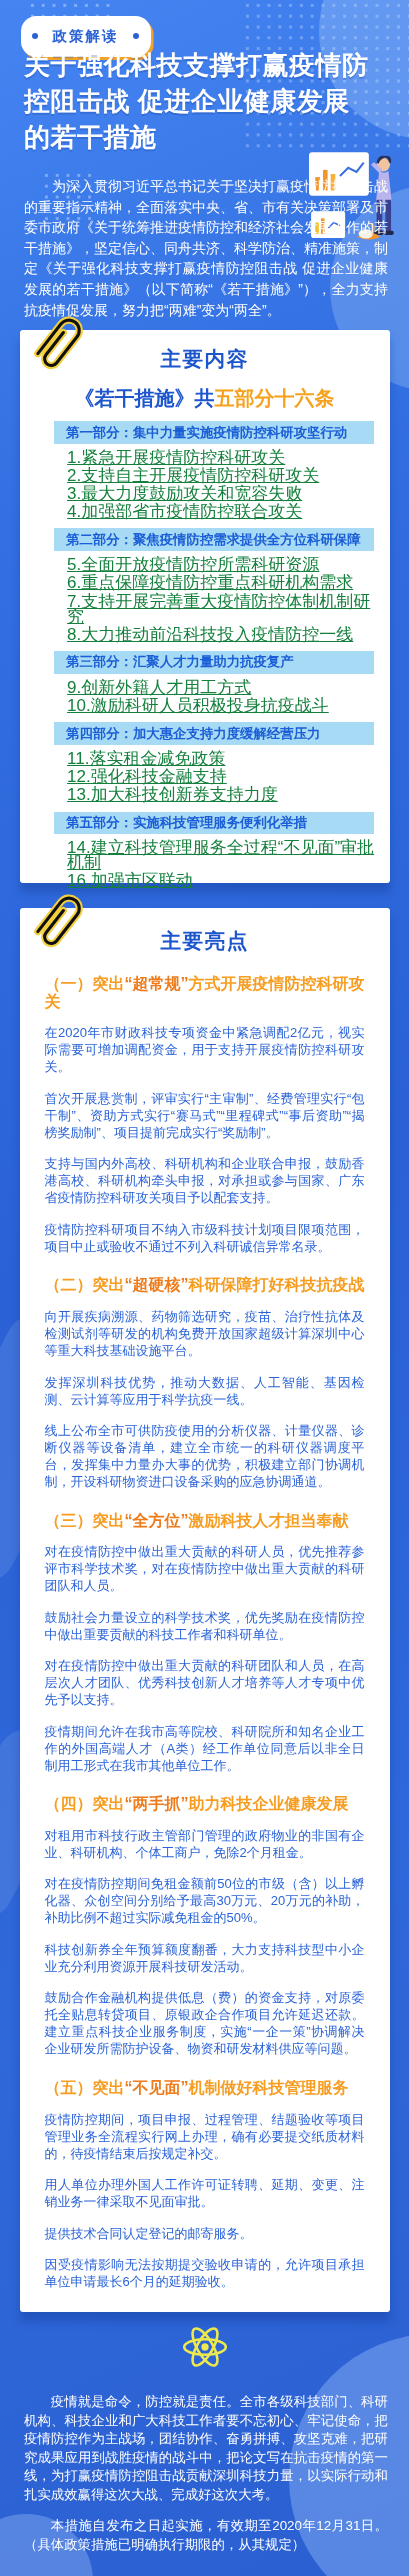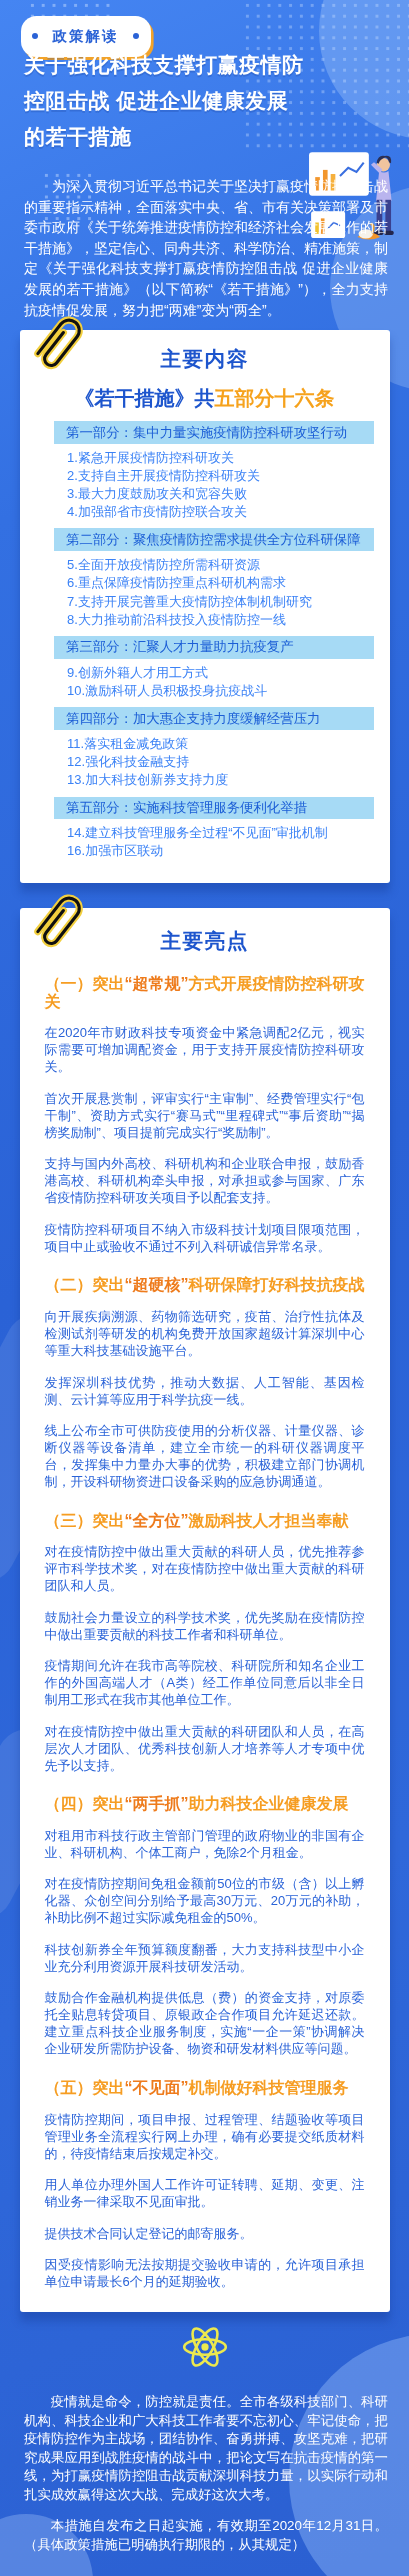--- a/index.html
+++ b/index.html
@@ -22,21 +22,21 @@
     background:#ffffff;border-radius:15.5px;
     box-shadow:2.6px 3.1px 0 #f2a32a;
     display:flex;align-items:center;justify-content:space-between;
     padding:0 11.3px;
   }
   .badge .dot{width:6.2px;height:6.2px;border-radius:50%;background:#2a62d6;}
   .badge .badge-label{font-size:14.4px;font-weight:bold;color:#2a62d6;letter-spacing:2.1px;}
   
   .main-title{
     position:absolute;left:24px;top:47px;width:366px;
-    font-size:21px;line-height:36px;font-weight:bold;color:#ffffff;
+    font-size:26px;line-height:36px;font-weight:bold;color:#ffffff;
     letter-spacing:0.5px; text-shadow:0 1.5px 0 rgba(20,60,150,.25);
   }
   
   .intro{
     position:absolute;left:24px;top:176px;width:364px;
     font-size:14px;line-height:20.6px;color:#ffffff;
     text-indent:2em;text-align:justify;
   }
   
   .card{
@@ -53,25 +53,25 @@
   }
   .card-heading .hbar{
     position:absolute;left:50%;transform:translateX(-50%);
     bottom:-1px;width:191px;height:9.3px;background:#f6a21c;z-index:-1;
   }
   .subtitle{margin-top:11.3px;text-align:center;font-size:20px;font-weight:bold;color:#1d55cd;}
   .subtitle .hl{color:#f6a21c;}
   .section{margin-top:9.3px;}
   .section-bar{
     margin-left:18.5px;background:#a6daf5;color:#1b5ed6;
-    font-size:13.4px;font-weight:normal;
+    font-size:13.4px;font-weight:bold;
     padding:3.6px 5.2px 3.6px 12.4px;line-height:15.5px;
   }
   .section-items{margin-top:6.2px;padding-left:32px;}
-  .section-items .item{font-size:13px;line-height:15px;color:#3b82f6;margin-bottom:3.1px;}
+  .section-items .item{font-size:17px;line-height:15px;color:#15803d;margin-bottom:3.1px;text-decoration:underline;}
   
   .hsection{margin-top:21.6px;}
   .hsection:first-of-type{margin-top:20.6px;}
   .hsection .htitle{font-size:16px;font-weight:bold;line-height:17.5px;color:#f69d22;}
   .hsection .htitle .kw{color:#ee7b1c;}
   .hsection p{
     margin:14.4px 0 0 0;font-size:13px;line-height:17px;color:#2a63d8;text-align:justify;
   }
   
   .closing{
@@ -233,22 +233,22 @@
           <p>发挥深圳科技优势，推动大数据、人工智能、基因检测、云计算等应用于科学抗疫一线。</p>
           <p>线上公布全市可供防疫使用的分析仪器、计量仪器、诊断仪器等设备清单，建立全市统一的科研仪器调度平台，发挥集中力量办大事的优势，积极建立部门协调机制，开设科研物资进口设备采购的应急协调通道。</p>
         </div>
 
   <div class="hsection">
     <div class="htitle">
       <span>（三）</span><span>突出</span><span class="kw">“全方位”</span><span>激励科技人才担当奉献</span>
     </div>
   <p>对在疫情防控中做出重大贡献的科研人员，优先推荐参评市科学技术奖，对在疫情防控中做出重大贡献的科研团队和人员。</p>
           <p>鼓励社会力量设立的科学技术奖，优先奖励在疫情防控中做出重要贡献的科技工作者和科研单位。</p>
+          <p>对在疫情防控中做出重大贡献的科研团队和人员，在高层次人才团队、优秀科技创新人才培养等人才专项中优先予以支持。</p>
           <p>疫情期间允许在我市高等院校、科研院所和知名企业工作的外国高端人才（A类）经工作单位同意后以非全日制用工形式在我市其他单位工作。</p>
-          <p>对在疫情防控中做出重大贡献的科研团队和人员，在高层次人才团队、优秀科技创新人才培养等人才专项中优先予以支持。</p>
         </div>
 
   <div class="hsection">
     <div class="htitle">
       <span>（四）</span><span>突出</span><span class="kw">“两手抓”</span><span>助力科技企业健康发展</span>
     </div>
   <p>对租用市科技行政主管部门管理的政府物业的非国有企业、科研机构、个体工商户，免除2个月租金。</p>
           <p>对在疫情防控期间免租金额前50位的市级（含）以上孵化器、众创空间分别给予最高30万元、20万元的补助，补助比例不超过实际减免租金的50%。</p>
           <p>科技创新券全年预算额度翻番，大力支持科技型中小企业充分利用资源开展科技研发活动。</p>
           <p>鼓励合作金融机构提供低息（费）的资金支持，对原委托全贴息转贷项目、原银政企合作项目允许延迟还款。建立重点科技企业服务制度，实施“一企一策”协调解决企业研发所需防护设备、物资和研发材料供应等问题。</p>

